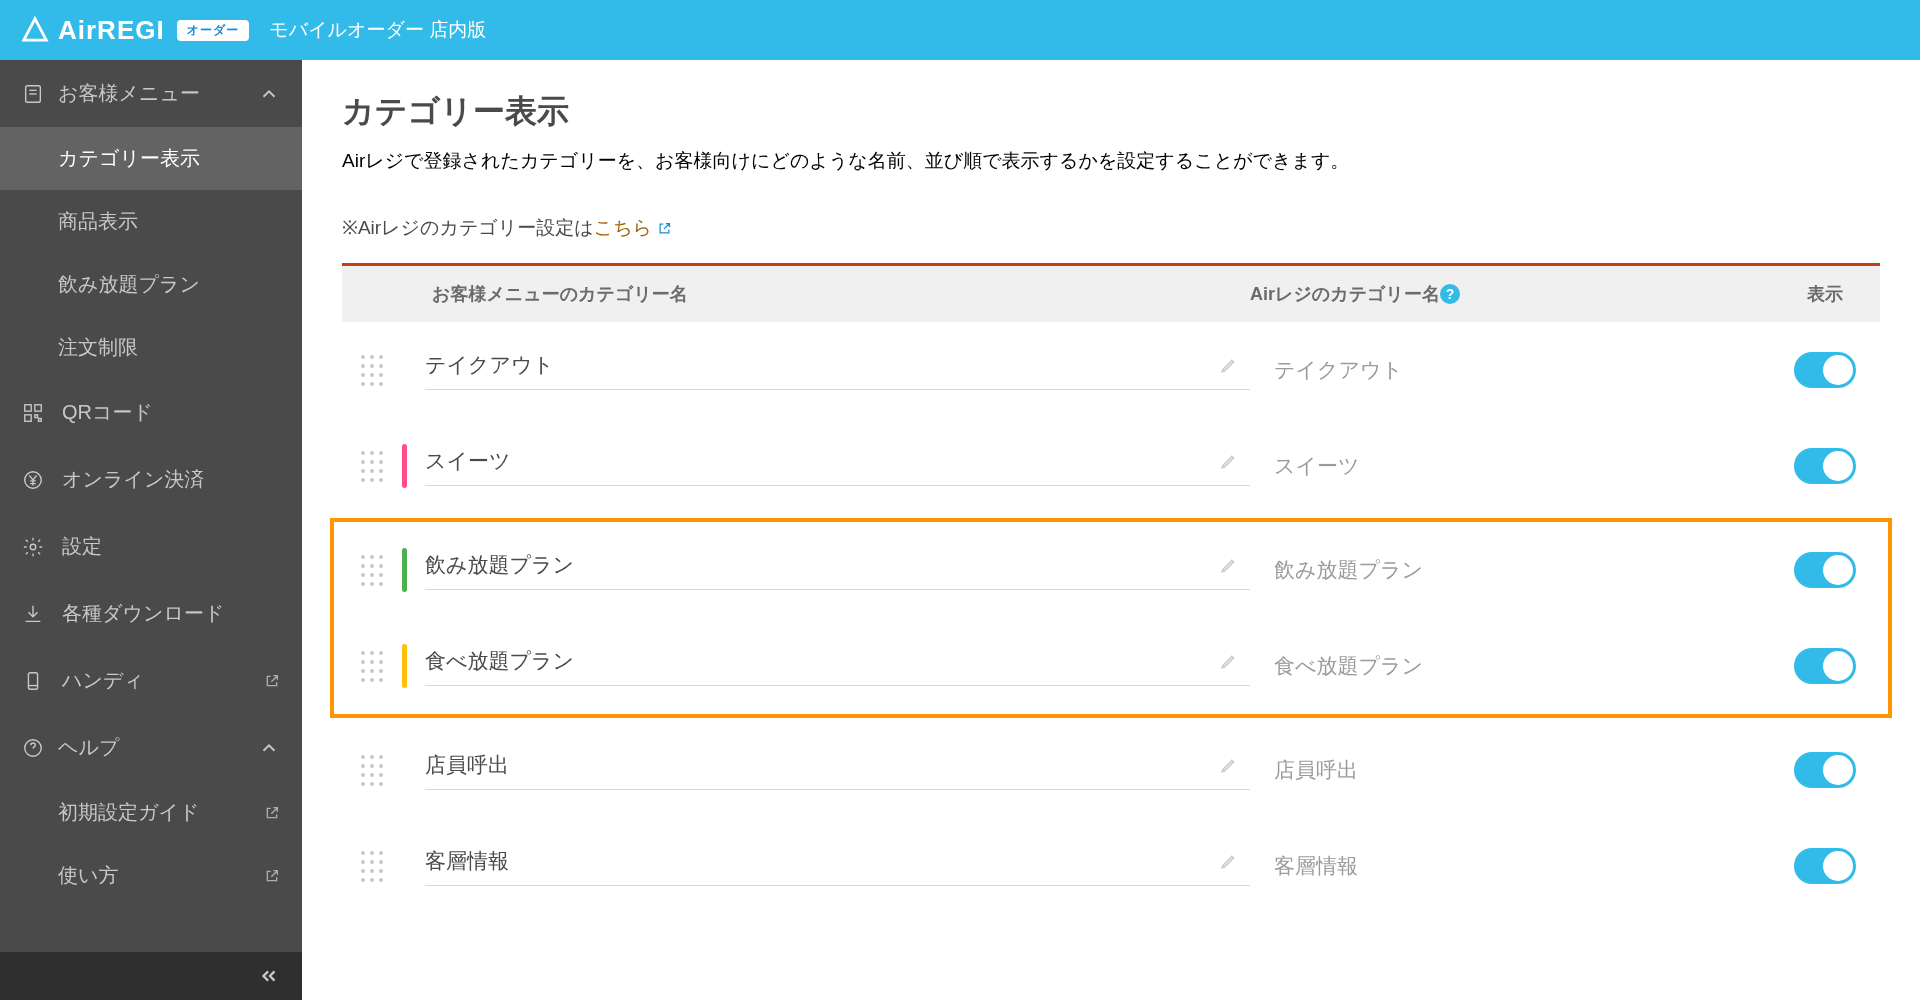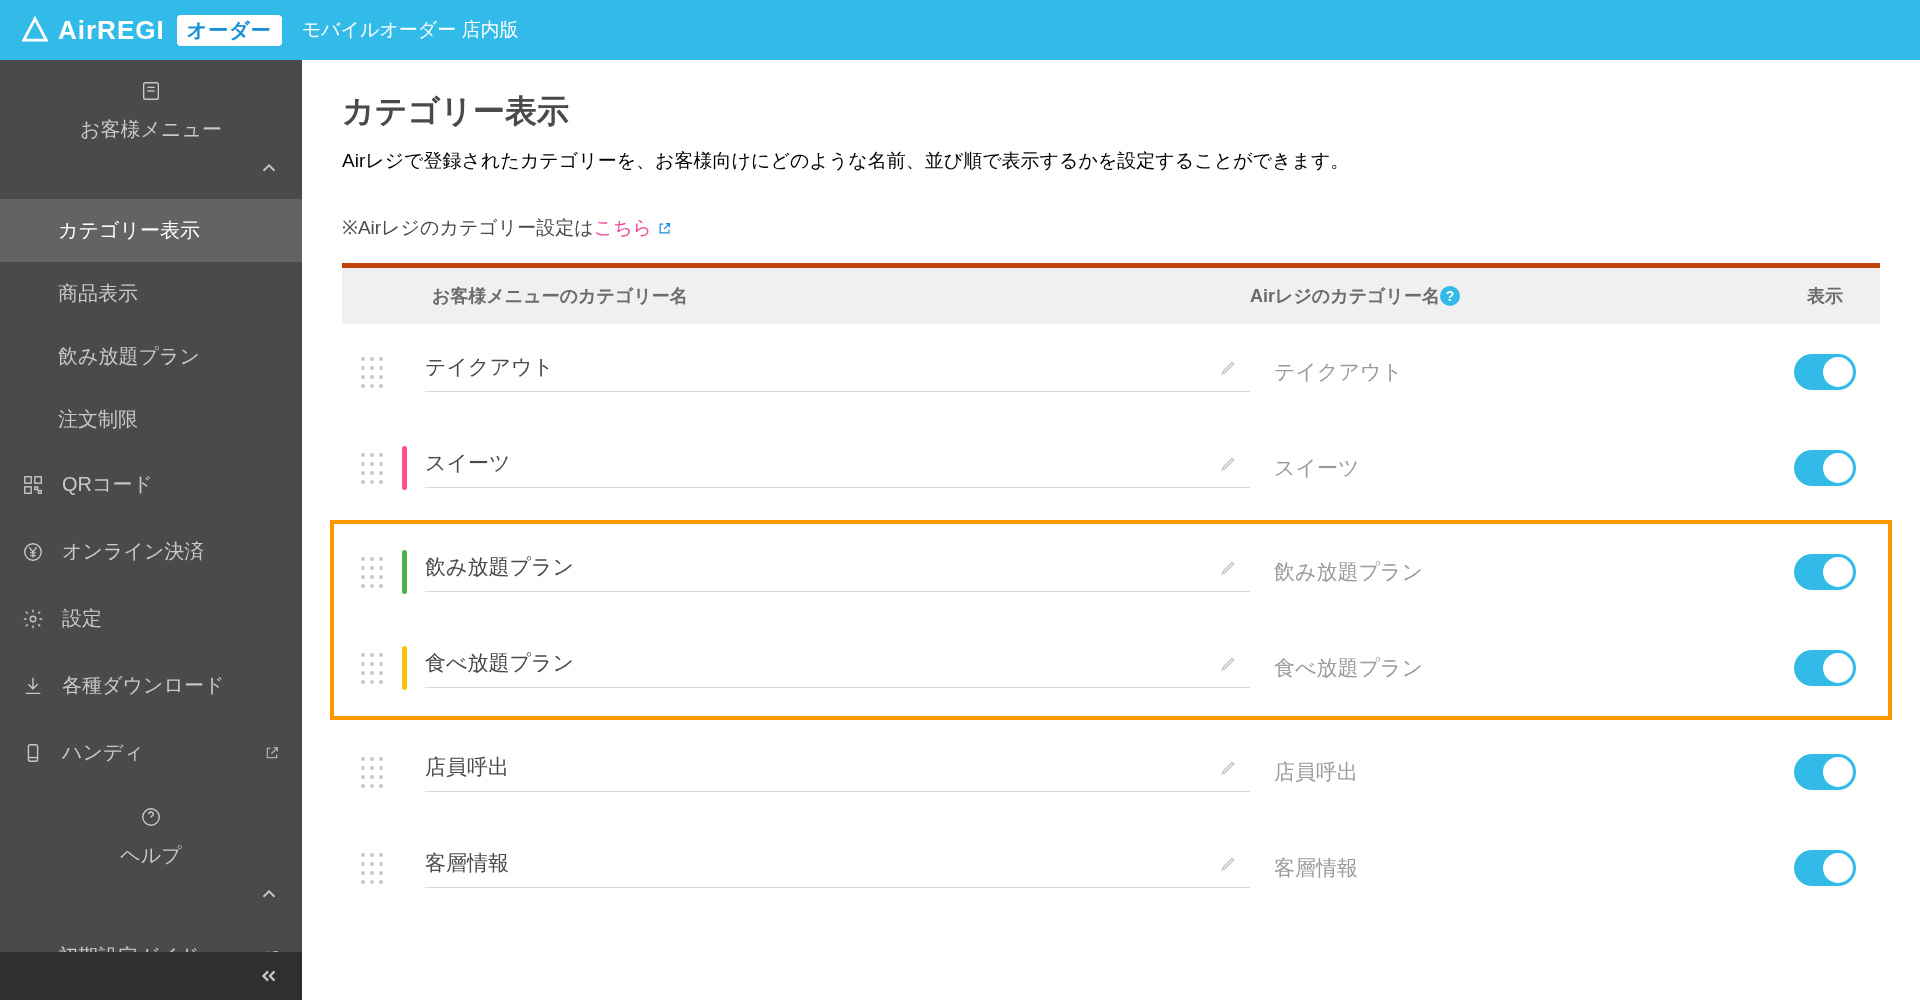--- a/index.html
+++ b/index.html
@@ -7,36 +7,36 @@
 .header {
   background: #32BAE8;
   height: 60px;
   display: flex;
   align-items: center;
   padding: 0 20px;
   color: #fff;
 }
 .logo { display: flex; align-items: center; gap: 8px; font-size: 26px; font-weight: bold; letter-spacing: 1px; }
 .logo-icon { width: 30px; height: 30px; }
-.logo-badge { background: #fff; color: #1A8FD6; font-size: 20px; font-weight: bold; padding: 2px 10px; border-radius: 4px; margin-left: 4px; }
+.logo-badge { background: #fff; color: #1A8FD6; font-size: 12px; font-weight: bold; padding: 2px 10px; border-radius: 4px; margin-left: 4px; }
 .header-subtitle { margin-left: 20px; font-size: 19px; font-weight: 500; }
 
 .container { display: flex; height: calc(100vh - 60px); }
 
 .sidebar {
   width: 302px;
   background: #4A4A4A;
   color: #C8C8C8;
   overflow-y: auto;
   position: relative;
   flex-shrink: 0;
 }
 .sidebar-section-header {
   display: flex; align-items: center; padding: 20px 22px; cursor: pointer;
-  font-size: 20px; gap: 14px; flex-direction: column;
+  font-size: 20px; gap: 14px;
 }
 .sidebar-section-header .chev { margin-left: auto; }
 .sidebar-subitem {
   padding: 18px 22px 18px 58px; font-size: 20px; cursor: pointer;
   display: flex; align-items: center;
 }
 .sidebar-subitem.active { background: #636363; color: #fff; }
 .sidebar-subitem .ext { margin-left: auto; }
 .sidebar-item {
   display: flex; align-items: center; padding: 20px 22px; cursor: pointer;
@@ -48,27 +48,27 @@
   background: #2F2F2F; display: flex; align-items: center; justify-content: flex-end;
   padding-right: 22px; cursor: pointer;
 }
 .icon20 { width: 22px; height: 22px; flex-shrink: 0; }
 .ext-icon { width: 16px; height: 16px; opacity: 0.8; }
 
 .main { flex: 1; padding: 30px 40px 40px 40px; overflow-y: auto; }
 .page-title { font-size: 32px; font-weight: bold; color: #4A4A4A; margin-bottom: 14px; }
 .page-desc { font-size: 19px; color: #000000; margin-bottom: 40px; }
 .note { font-size: 19px; color: #4A4A4A; margin-bottom: 22px; }
-.note a { color: #ec4899; text-decoration: none; }
+.note a { color: #a16207; text-decoration: none; }
 .link-icon { display: inline-block; vertical-align: middle; }
 
 .table-header {
   display: flex; align-items: center; background: #F0F0F0;
   padding: 16px 0; font-size: 18px; color: #6B6B6B; font-weight: 600;
-  border-top: 5px solid #c2410c;
+  border-top: 3px solid #c2410c;
 }
 .col-drag { width: 60px; }
 .col-name { flex: 1; padding-left: 30px; }
 .col-airname { width: 520px; display: flex; align-items: center; gap: 0; }
 .col-toggle { width: 110px; text-align: center; }
 
 .row {
   display: flex; align-items: center; padding: 26px 0;
 }
 .drag-handle {

